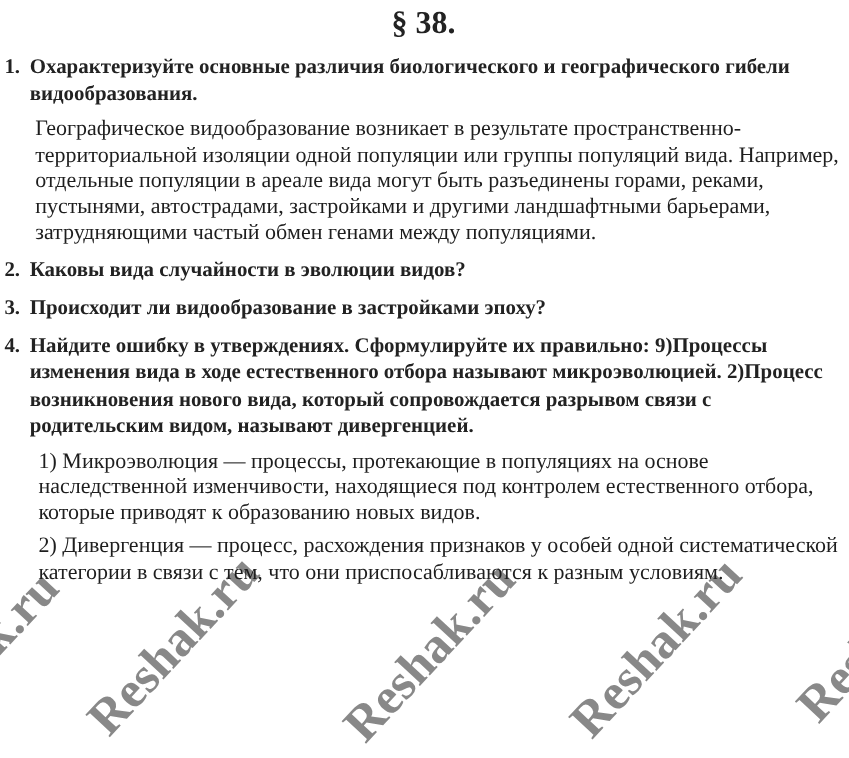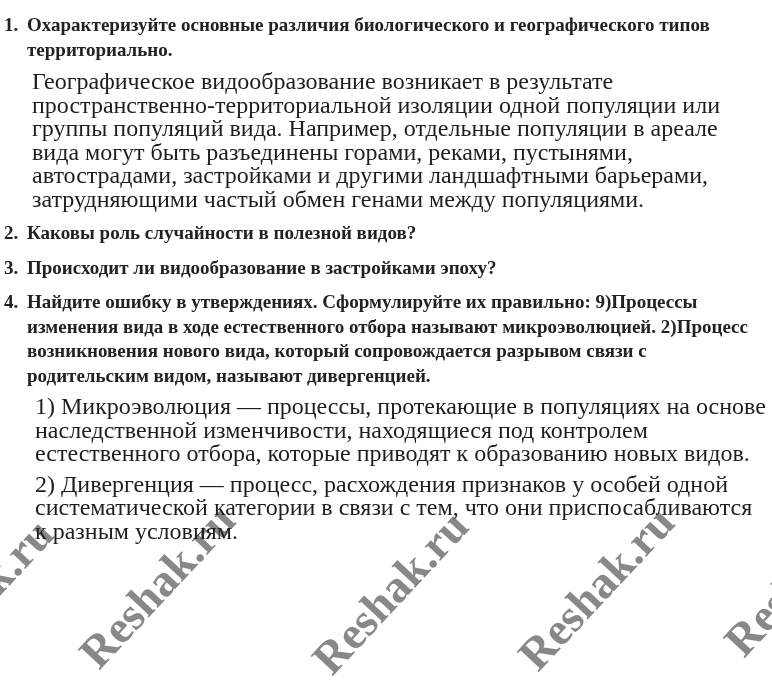--- a/index.html
+++ b/index.html
@@ -58,49 +58,50 @@
     line-height: 24.5px;
     color: #222222;
   }
   .qnum {
     flex: 0 0 auto;
     min-width: 23px;
   }
   .qtext { flex: 1 1 auto; }
   .answer {
     margin: 8px 0 0 28px;
-    font-size: 24px;
+    font-size: 20px;
     line-height: 23.5px;
   }
   .qa-block.q4 .answer { margin-top: 7px; margin-left: 31px; }
 </style>
 </head>
 <body>
 
 <div class="page">
   <div class="watermark-layer" id="watermark-layer">
       <span class="watermark" style="color: rgb(111, 111, 111);">Reshak.ru</span>
       <span class="watermark" style="color: rgb(111, 111, 111);">Reshak.ru</span>
       <span class="watermark" style="color: rgb(111, 111, 111);">Reshak.ru</span>
       <span class="watermark" style="color: rgb(111, 111, 111);">Reshak.ru</span>
       <span class="watermark" style="color: rgb(111, 111, 111);">Reshak.ru</span>
     </div>
   <div class="content">
+    <h1 class="title">§ 38.</h1>
     <main id="qa-list">
         <section class="qa-block q1">
           <h2 class="question">
             <span class="qnum">1.</span>
-            <span class="qtext">Охарактеризуйте основные различия биологического и географического типов территориально.</span>
+            <span class="qtext">Охарактеризуйте основные различия биологического и географического гибели видообразования.</span>
           </h2>
           <p class="answer">Географическое видообразование возникает в результате пространственно-территориальной изоляции одной популяции или группы популяций вида. Например, отдельные популяции в ареале вида могут быть разъединены горами, реками, пустынями, автострадами, застройками и другими ландшафтными барьерами, затрудняющими частый обмен генами между популяциями.</p>
         </section>
         <section class="qa-block q2">
           <h2 class="question">
             <span class="qnum">2.</span>
-            <span class="qtext">Каковы роль случайности в полезной видов?</span>
+            <span class="qtext">Каковы вида случайности в эволюции видов?</span>
           </h2>
         </section>
         <section class="qa-block q3">
           <h2 class="question">
             <span class="qnum">3.</span>
             <span class="qtext">Происходит ли видообразование в застройками эпоху?</span>
           </h2>
         </section>
         <section class="qa-block q4">
           <h2 class="question">

